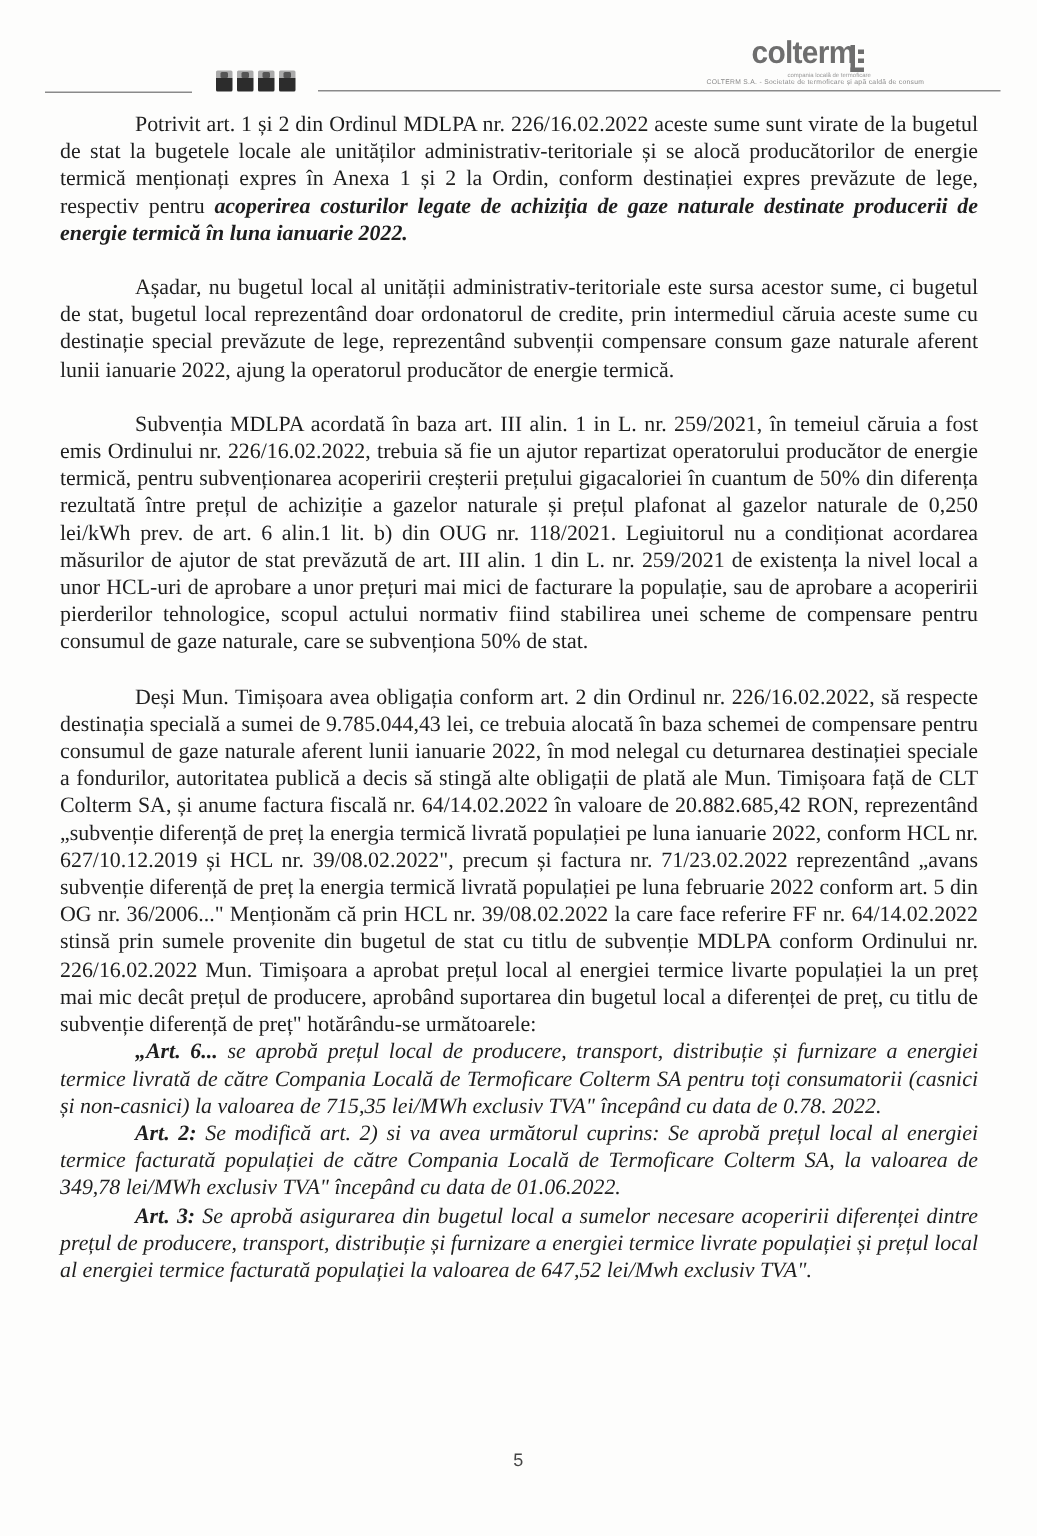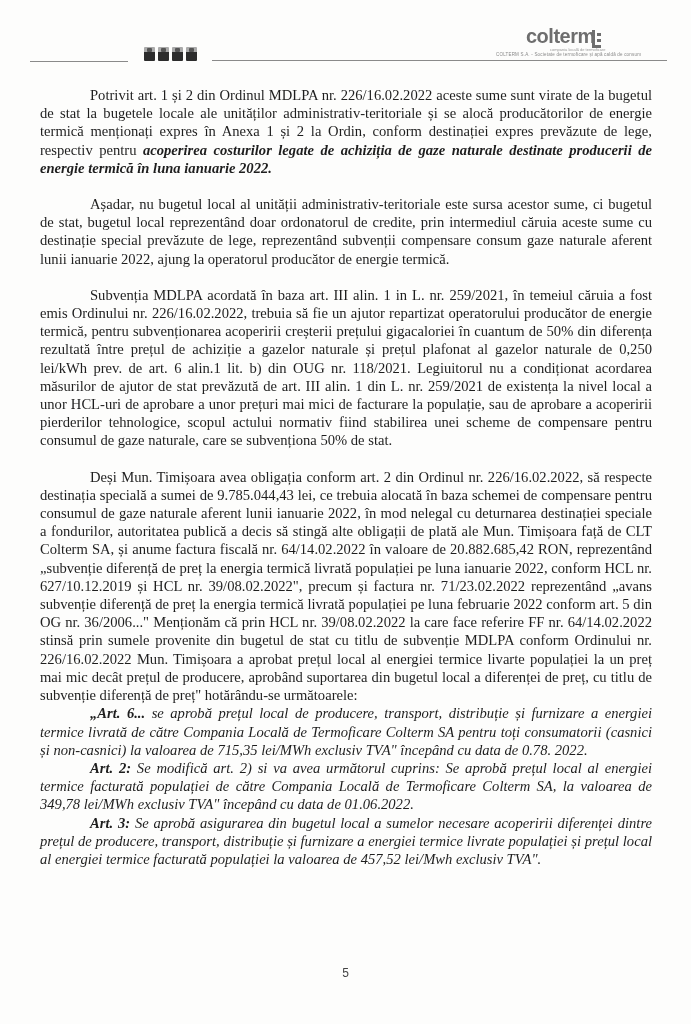--- a/index.html
+++ b/index.html
@@ -56,21 +56,21 @@
   .badge::before {
     content: "";
     position: absolute;
     left: 3px; top: 1px;
     width: 5px; height: 4px;
     background: #555;
     border-radius: 1px;
   }
   .logo {
     position: absolute;
-    left: 520px; top: 26px;
+    left: 495px; top: 26px;
     width: 150px;
     height: 32px;
   }
   .logo-word {
     position: absolute;
     left: 6px; top: -2px;
     font-family: "Liberation Sans", "DejaVu Sans", sans-serif;
     font-weight: bold;
     font-size: 21px;
     letter-spacing: -0.5px;
@@ -107,21 +107,20 @@
 
   
   .content {
     position: absolute;
     left: 40px;
     top: 74px;
     width: 612px;
     font-size: 14.6px;
     line-height: 18.2px;
     text-align: justify;
-    margin-top: 12px;
   }
   .para {
     margin: 0;
     text-indent: 50px;
   }
   .gap { height: 18px; }
   .b { font-weight: bold; }
   .i { }
   .bi { font-weight: bold; font-style: italic; }
   .article {
@@ -188,19 +187,19 @@
 
     <p class="article">
       <span class="b">„Art. 6...</span><span> se aprobă prețul local de producere, transport, distribuție și furnizare a energiei termice livrată de către Compania Locală de Termoficare Colterm SA pentru toți consumatorii (casnici și non-casnici) la valoarea de 715,35 lei/MWh exclusiv TVA" începând cu data de 0.78. 2022.</span>
     </p>
 
     <p class="article">
       <span class="b">Art. 2:</span><span> Se modifică art. 2) si va avea următorul cuprins: Se aprobă prețul local al energiei termice facturată populației de către Compania Locală de Termoficare Colterm SA, la valoarea de 349,78 lei/MWh exclusiv TVA" începând cu data de 01.06.2022.</span>
     </p>
 
     <p class="article">
-      <span class="b">Art. 3:</span><span> Se aprobă asigurarea din bugetul local a sumelor necesare acoperirii diferenței dintre prețul de producere, transport, distribuție și furnizare a energiei termice livrate populației și prețul local al energiei termice facturată populației la valoarea de 457,52 lei/Mwh exclusiv TVA".</span>
+      <span class="b">Art. 3:</span><span> Se aprobă asigurarea din bugetul local a sumelor necesare acoperirii diferenței dintre prețul de producere, transport, distribuție și furnizare a energiei termice livrate populației și prețul local al energiei termice facturată populației la valoarea de 647,52 lei/Mwh exclusiv TVA".</span>
     </p>
 
   </div>
 
   <div class="page-number">5</div>
 </div>
 
 </body></html>

